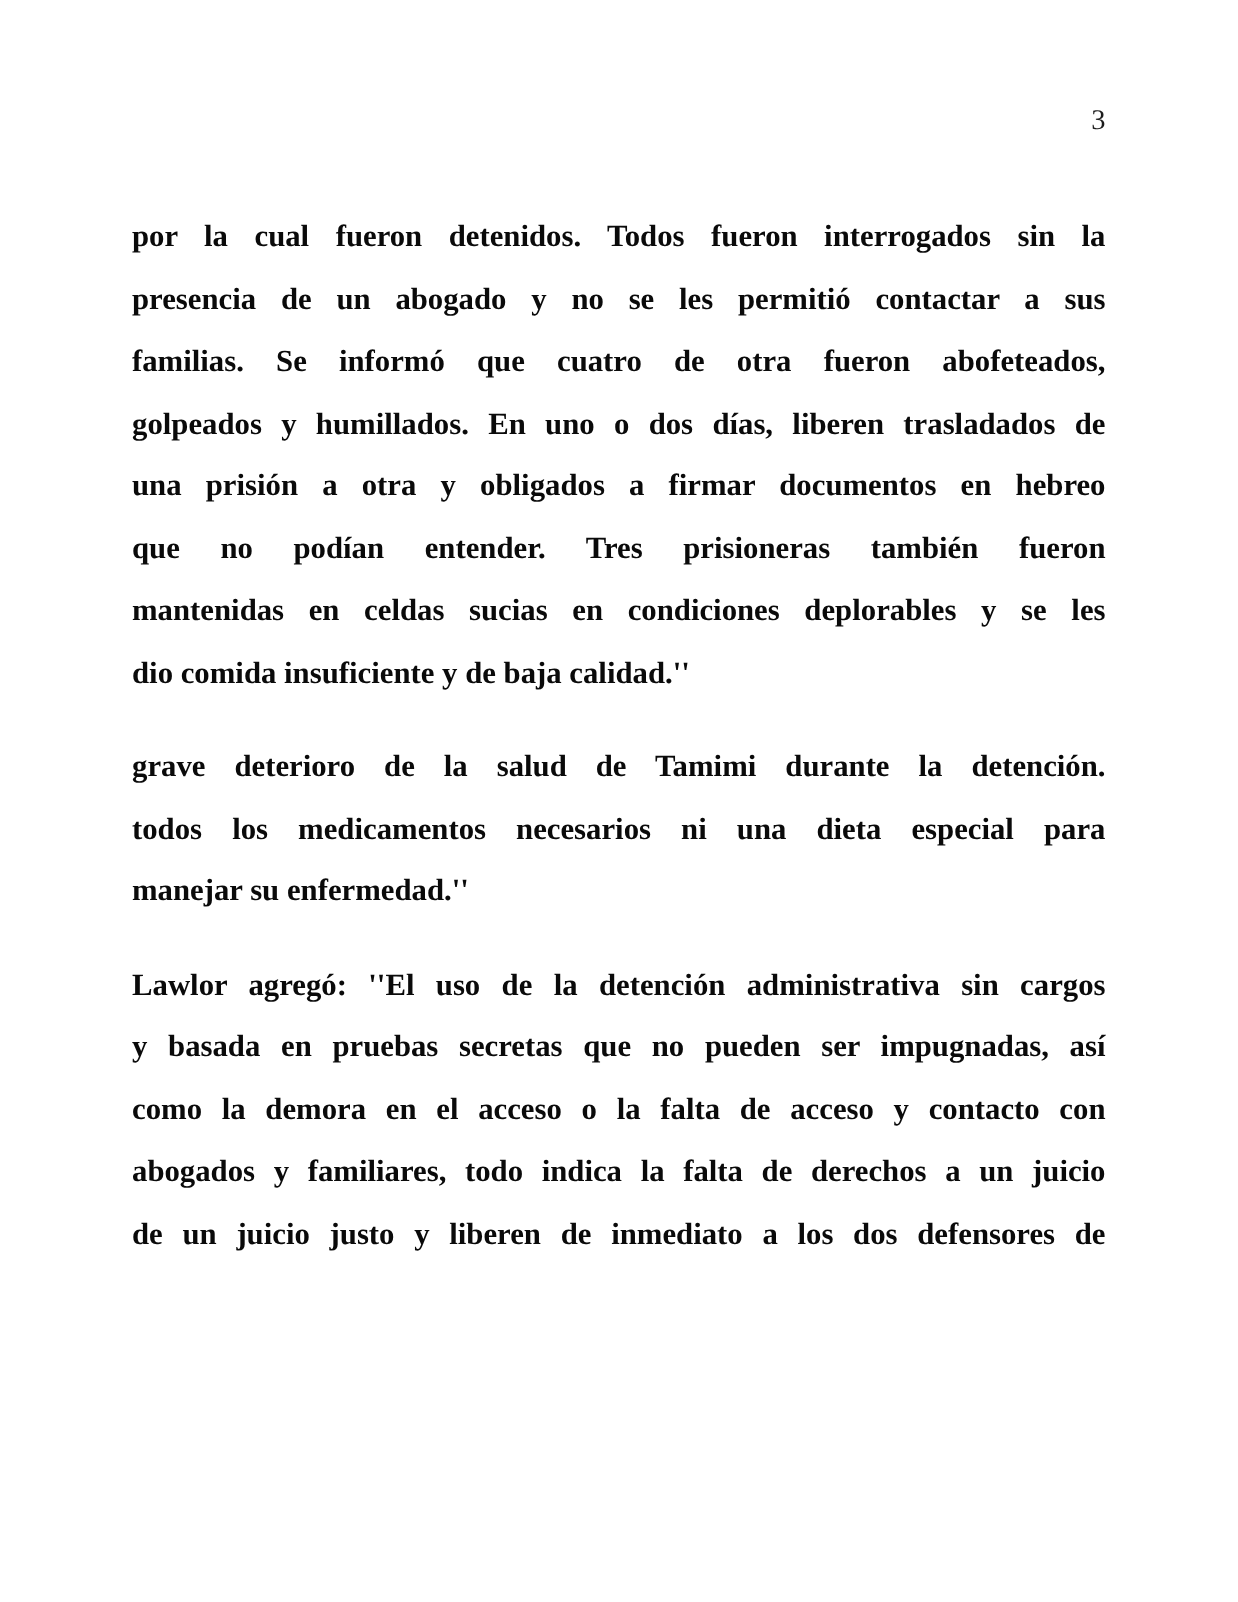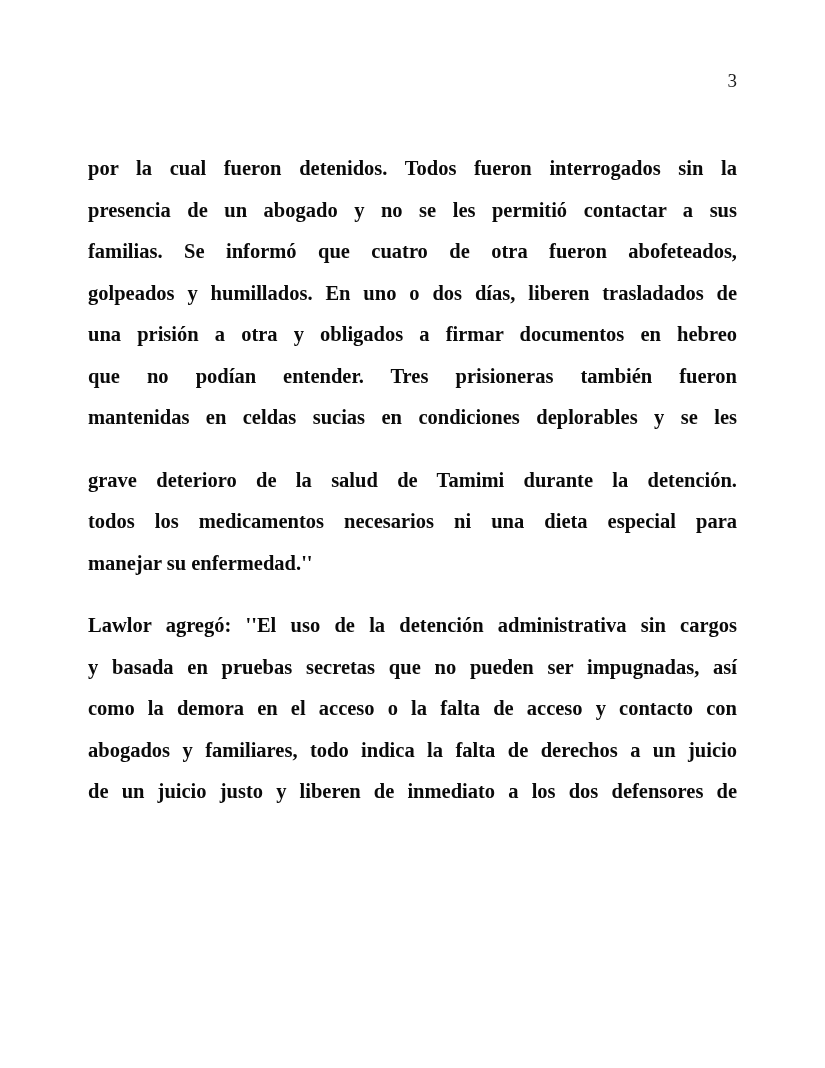--- a/index.html
+++ b/index.html
@@ -20,21 +20,21 @@
     top: 70px;
     right: 88px;
     font-size: 19px;
     font-weight: 400;
     color: #1c1c1c;
   }
   .doc-body {
     position: absolute;
     left: 88px;
     right: 88px;
-    top: 148px;
+    top: 138px;
     font-size: 20.5px;
     font-weight: 700;
     color: #0a0a0a;
   }
   .para {
     margin: 0 0 21px 0;
     padding: 0;
   }
   .line {
     line-height: 41.5px;
@@ -53,20 +53,21 @@
   <div class="page-number">3</div>
   <div class="doc-body" id="doc-body">
       <div class="para">
         <div class="line">por la cual fueron detenidos. Todos fueron interrogados sin la</div>
         <div class="line">presencia de un abogado y no se les permitió contactar a sus</div>
         <div class="line">familias. Se informó que cuatro de otra fueron abofeteados,</div>
         <div class="line">golpeados y humillados. En uno o dos días, liberen trasladados de</div>
         <div class="line">una prisión a otra y obligados a firmar documentos en hebreo</div>
         <div class="line">que no podían entender. Tres prisioneras también fueron</div>
         <div class="line">mantenidas en celdas sucias en condiciones deplorables y se les</div>
+        <div class="line flush-left">dio comida insuficiente y de baja calidad.''</div>
       </div>
       <div class="para">
         <div class="line">grave deterioro de la salud de Tamimi durante la detención.</div>
         <div class="line">todos los medicamentos necesarios ni una dieta especial para</div>
         <div class="line flush-left">manejar su enfermedad.''</div>
       </div>
       <div class="para">
         <div class="line">Lawlor agregó: ''El uso de la detención administrativa sin cargos</div>
         <div class="line">y basada en pruebas secretas que no pueden ser impugnadas, así</div>
         <div class="line">como la demora en el acceso o la falta de acceso y contacto con</div>

